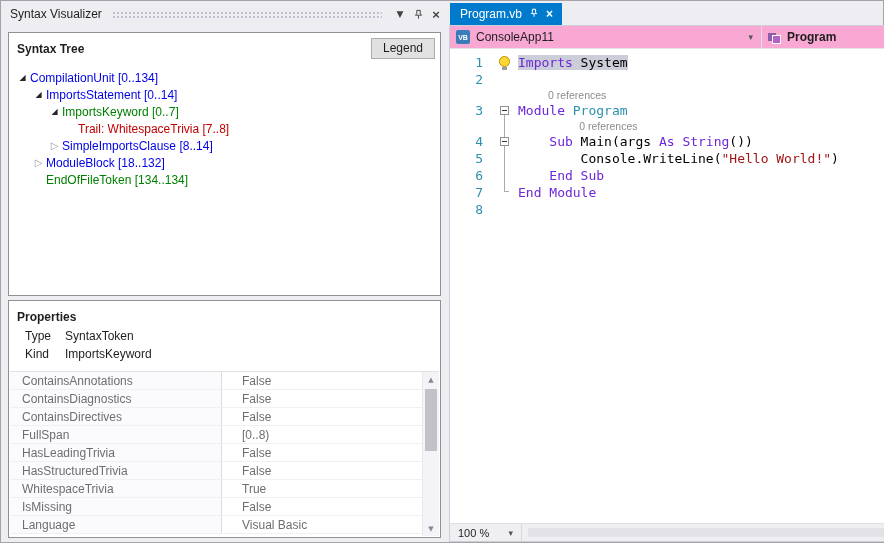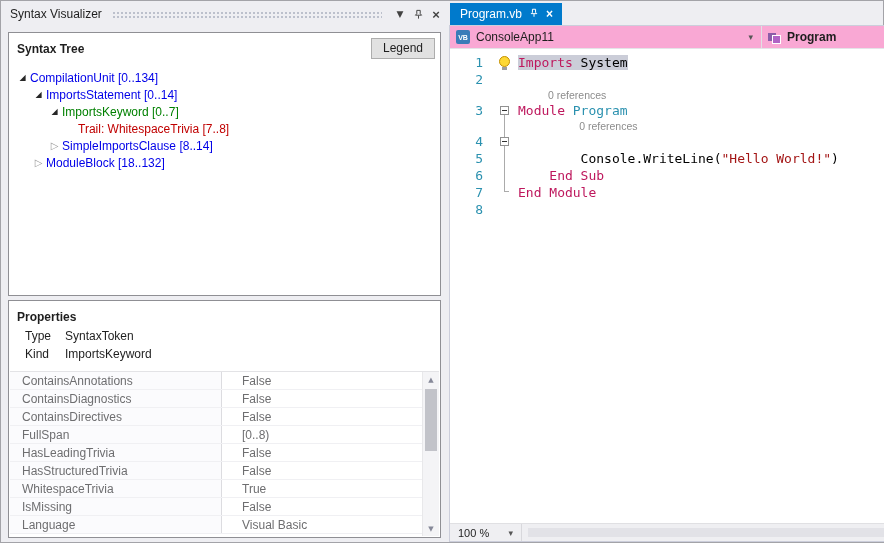--- a/index.html
+++ b/index.html
@@ -77,21 +77,21 @@
   .module-icon::before { content: ""; position: absolute; left: 0; top: 2px; width: 8px; height: 8px; background: #8B5CA8; }
   .module-icon::after { content: ""; position: absolute; right: 0; bottom: 0; width: 7px; height: 7px; background: #B063C5; border: 1px solid #fff; }
 
   .code-area { position: absolute; top: 24px; left: 0; right: 0; bottom: 18px; overflow: hidden; background: #fff; }
   .code-rows { position: relative; padding-top: 4px; }
   .code-row { display: flex; height: 17px; line-height: 17px; font-family: "DejaVu Sans Mono", monospace; font-size: 13px; }
   .lens-row { display: flex; height: 14px; line-height: 14px; font-size: 10.5px; color: #8C8C8C; align-items: center; padding-left: 30px; }
   .ln { width: 40px; text-align: right; padding-right: 7px; color: #2B91AF; flex: none; }
   .margin-cell { width: 28px; flex: none; display: flex; align-items: center; justify-content: center; position: relative; }
   .code-text { white-space: pre; }
-  .kw { color: #be185d; } .pl { color: #000000; } .st { color: #A31515; } .ty { color: #2B91AF; }
+  .kw { color: #6d28d9; } .pl { color: #000000; } .st { color: #A31515; } .ty { color: #2B91AF; }
   .hl { background: #CBCDD8; }
   .fold-box { width: 9px; height: 9px; border: 1px solid #919191; background: #fff; position: relative; z-index: 3; }
   .fold-box::after { content: ""; position: absolute; left: 1px; right: 1px; top: 3px; height: 1px; background: #333; }
   .bulb { width: 11px; height: 11px; background: #FDD835; border: 1px solid #C49000; border-radius: 50%; position: relative; margin-top: -3px; }
   .bulb::after { content: ""; position: absolute; left: 2px; bottom: -4px; width: 5px; height: 3px; background: #9E9E9E; }
   .outline-vline { position: absolute; left: 54px; top: 65px; height: 77px; width: 1px; background: #ABABAB; z-index: 2; }
   .outline-vline::after { content: ""; position: absolute; bottom: 0; left: 0; width: 5px; height: 1px; background: #ABABAB; }
 
   .editor-scrollbar { position: absolute; top: 24px; bottom: 18px; right: 0; width: 10px;
     background: #F4F4F6; border-left: 1px solid #E8E8EA; }
@@ -146,20 +146,24 @@
             <span class="tree-label trivia">Trail: WhitespaceTrivia [7..8]</span>
           </div>
           <div class="tree-row" style="padding-left: 38px;">
             <span class="expander collapsed">▷</span>
             <span class="tree-label node">SimpleImportsClause [8..14]</span>
           </div>
           <div class="tree-row" style="padding-left: 22px;">
             <span class="expander collapsed">▷</span>
             <span class="tree-label node">ModuleBlock [18..132]</span>
           </div>
+          <div class="tree-row" style="padding-left: 22px;">
+            <span class="expander none"></span>
+            <span class="tree-label token">EndOfFileToken [134..134]</span>
+          </div>
         </div>
     </div>
 
     <div class="box props-box">
       <div class="props-title">Properties</div>
       <div class="meta-row">
         <span class="meta-label">Type</span>
         <span class="meta-value">SyntaxToken</span>
       </div>
       <div class="meta-row">
@@ -271,20 +275,21 @@
             <div class="lens-row">
               <span class="ln"></span>
               <span class="margin-cell"></span>
               <span class="lens-text" style="padding-left: 31.2px;">0 references</span>
             </div>
             <div class="code-row">
               <span class="ln">4</span>
               <span class="margin-cell">
                 <span class="fold-box"></span>
               </span>
+              <span class="code-text"><span class="pl">    </span><span class="kw">Sub</span><span class="pl"> Main(args </span><span class="kw">As</span><span class="pl"> </span><span class="kw">String</span><span class="pl">())</span></span>
             </div>
             <div class="code-row">
               <span class="ln">5</span>
               <span class="margin-cell"></span>
               <span class="code-text"><span class="pl">        Console.WriteLine(</span><span class="st">"Hello World!"</span><span class="pl">)</span></span>
             </div>
             <div class="code-row">
               <span class="ln">6</span>
               <span class="margin-cell"></span>
               <span class="code-text"><span class="pl">    </span><span class="kw">End Sub</span></span>

